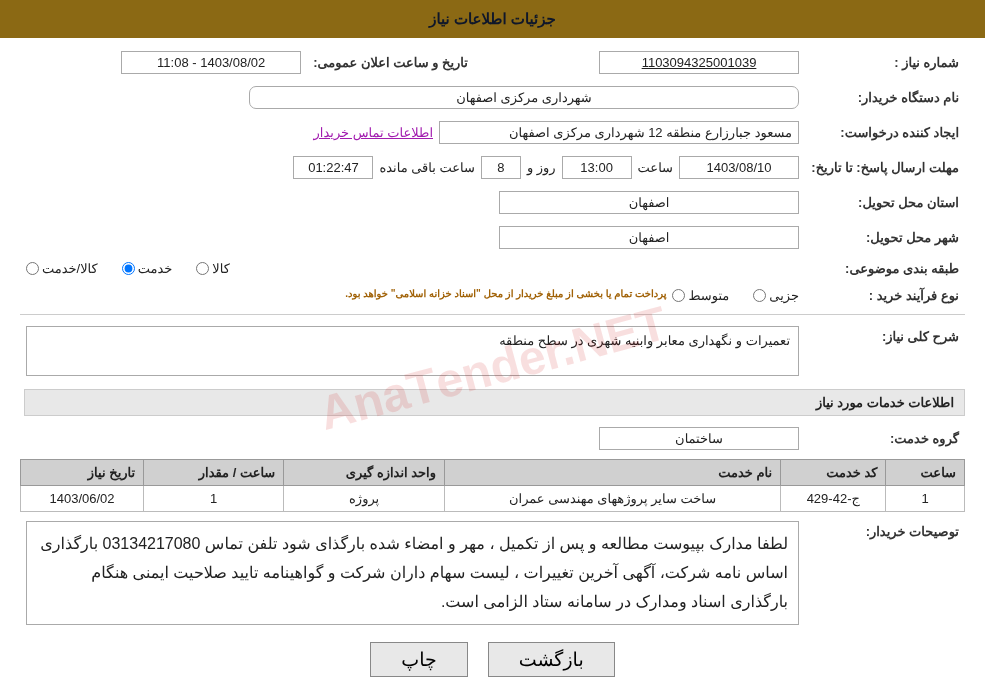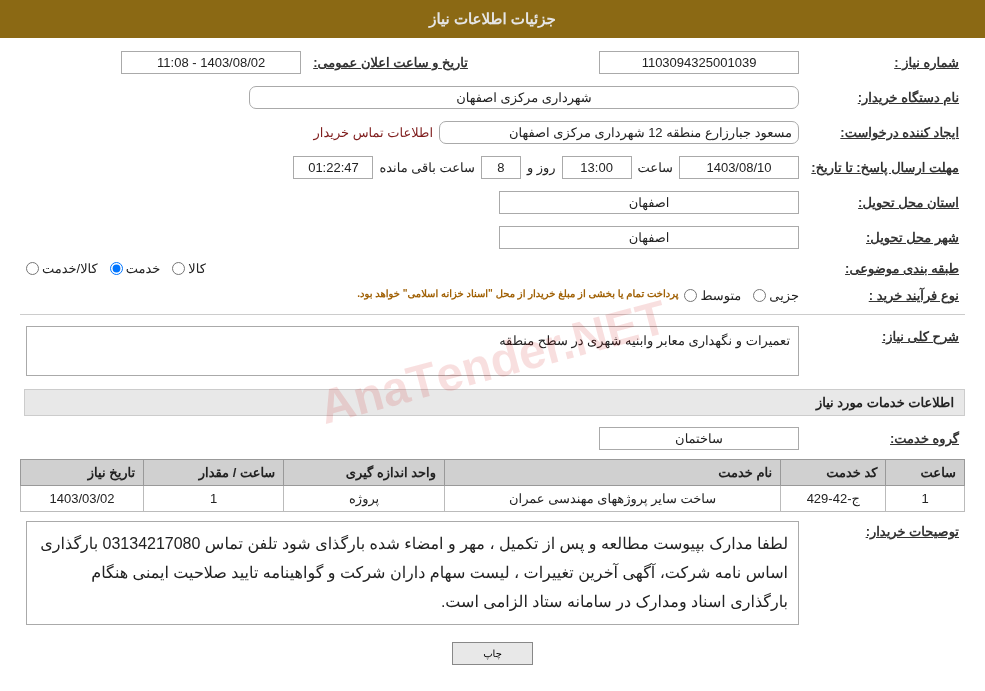--- a/index.html
+++ b/index.html
@@ -11,21 +11,21 @@
       color: #222;
     }
     .page-wrapper {
       max-width: 985px;
       margin: 0 auto;
       background: #fff;
       min-height: 691px;
     }
     .header-bar {
       background: #8B6914;
-      color: #e5e5e5;
+      color: #0f172a;
       text-align: center;
       padding: 10px 20px;
       font-size: 15px;
       font-weight: bold;
     }
     .main-content {
       padding: 10px 20px;
     }
     .section-title {
       background: #e8e8e8;
@@ -43,49 +43,49 @@
     .info-table td {
       padding: 3px 6px;
       vertical-align: middle;
     }
     .label-cell {
       text-align: right;
       color: #333;
       white-space: nowrap;
       font-weight: bold;
       width: 160px;
-      text-decoration: underline;
     }
     .value-cell {
       text-align: right;
     }
     .input-box {
       border: 1px solid #aaa;
       background: #fff;
       padding: 3px 6px;
       display: inline-block;
       min-width: 120px;
       text-align: center;
     }
     .input-full {
       min-width: 400px;
     }
     .blue-link {
-      color: #7f1d1d;
+      color: #a21caf;
+      text-decoration: underline;
       cursor: pointer;
     }
     .row-flex {
       display: flex;
       align-items: center;
       gap: 6px;
       flex-wrap: wrap;
     }
     .radio-group {
       display: flex;
-      gap: 12px;
+      gap: 24px;
       align-items: center;
       flex-direction: row-reverse;
     }
     .radio-item {
       display: flex;
       align-items: center;
       gap: 3px;
     }
     .divider {
       border: none;
@@ -131,21 +131,21 @@
       justify-content: center;
       gap: 20px;
       margin: 14px 0 10px 0;
       flex-direction: row-reverse;
     }
     .btn {
       padding: 5px 30px;
       border: 1px solid #888;
       background: #e8e8e8;
       cursor: pointer;
-      font-size: 10px;
+      font-size: 19px;
       font-family: Tahoma, Arial, sans-serif;
     }
     .watermark-container {
       position: relative;
     }
     .watermark {
       position: absolute;
       top: 50%;
       left: 50%;
       transform: translate(-50%, -50%) rotate(-15deg);
@@ -164,21 +164,21 @@
   <div class="header-bar">جزئیات اطلاعات نیاز</div>
 
   <div class="main-content watermark-container">
     <div class="watermark">AnaТender.NET</div>
 
     <table class="info-table">
       <tbody>
           <tr>
         <td class="label-cell">شماره نیاز :</td>
         <td class="value-cell">
-          <div class="input-box" style="min-width:200px;text-align:center;">1103094325001039</div>
+          <div class="input-box" style="min-width:200px;text-align:center;text-decoration:underline;">1103094325001039</div>
         </td>
         <td class="label-cell" style="text-align:left;padding-right:20px;">تاریخ و ساعت اعلان عمومی:</td>
         <td class="value-cell">
           <div class="input-box" style="min-width:180px;">1403/08/02 - 11:08</div>
         </td>
       </tr>
     </tbody>
       </table>
 
     <table class="info-table">
@@ -191,21 +191,21 @@
       </tr>
     </tbody>
       </table>
 
     <table class="info-table">
       <tbody>
           <tr>
         <td class="label-cell">ایجاد کننده درخواست:</td>
         <td class="value-cell">
           <div class="row-flex">
-            <div class="input-box" style="min-width:360px;text-align:right;border-radius:7px;">مسعود جبارزارع منطقه 12 شهرداری مرکزی اصفهان</div>
+            <div class="input-box" style="min-width:360px;text-align:right;">مسعود جبارزارع منطقه 12 شهرداری مرکزی اصفهان</div>
             <span class="blue-link">اطلاعات تماس خریدار</span>
           </div>
         </td>
       </tr>
     </tbody>
       </table>
 
     <table class="info-table">
       <tbody>
           <tr>
@@ -331,34 +331,35 @@
           <th>تاریخ نیاز</th>
         </tr>
       </thead>
       <tbody id="services-tbody">
       <tr>
             <td>1</td>
             <td>ج-42-429</td>
             <td>ساخت سایر پروژههای مهندسی عمران</td>
             <td>پروژه</td>
             <td>1</td>
-            <td>1403/03/02</td>
+            <td>1403/06/02</td>
           </tr>
         </tbody>
     </table>
 
     <table class="info-table" style="margin-top:4px;">
       <tbody>
           <tr>
         <td class="label-cell" style="vertical-align:top;padding-top:6px;">توصیحات خریدار:</td>
         <td class="value-cell">
           <div class="notice-box">لطفا مدارک بپیوست مطالعه و پس از تکمیل ، مهر و امضاء شده بارگذای شود تلفن تماس 03134217080 بارگذاری اساس نامه شرکت، آگهی آخرین تغییرات ، لیست سهام داران شرکت و گواهینامه تایید صلاحیت ایمنی هنگام بارگذاری اسناد ومدارک در سامانه ستاد الزامی است.</div>
         </td>
       </tr>
     </tbody>
       </table>
 
     <div class="buttons-row">
       <button class="btn">چاپ</button>
+      <button class="btn">بازگشت</button>
     </div>
 
   </div>
 </div>
 
 </body></html>

